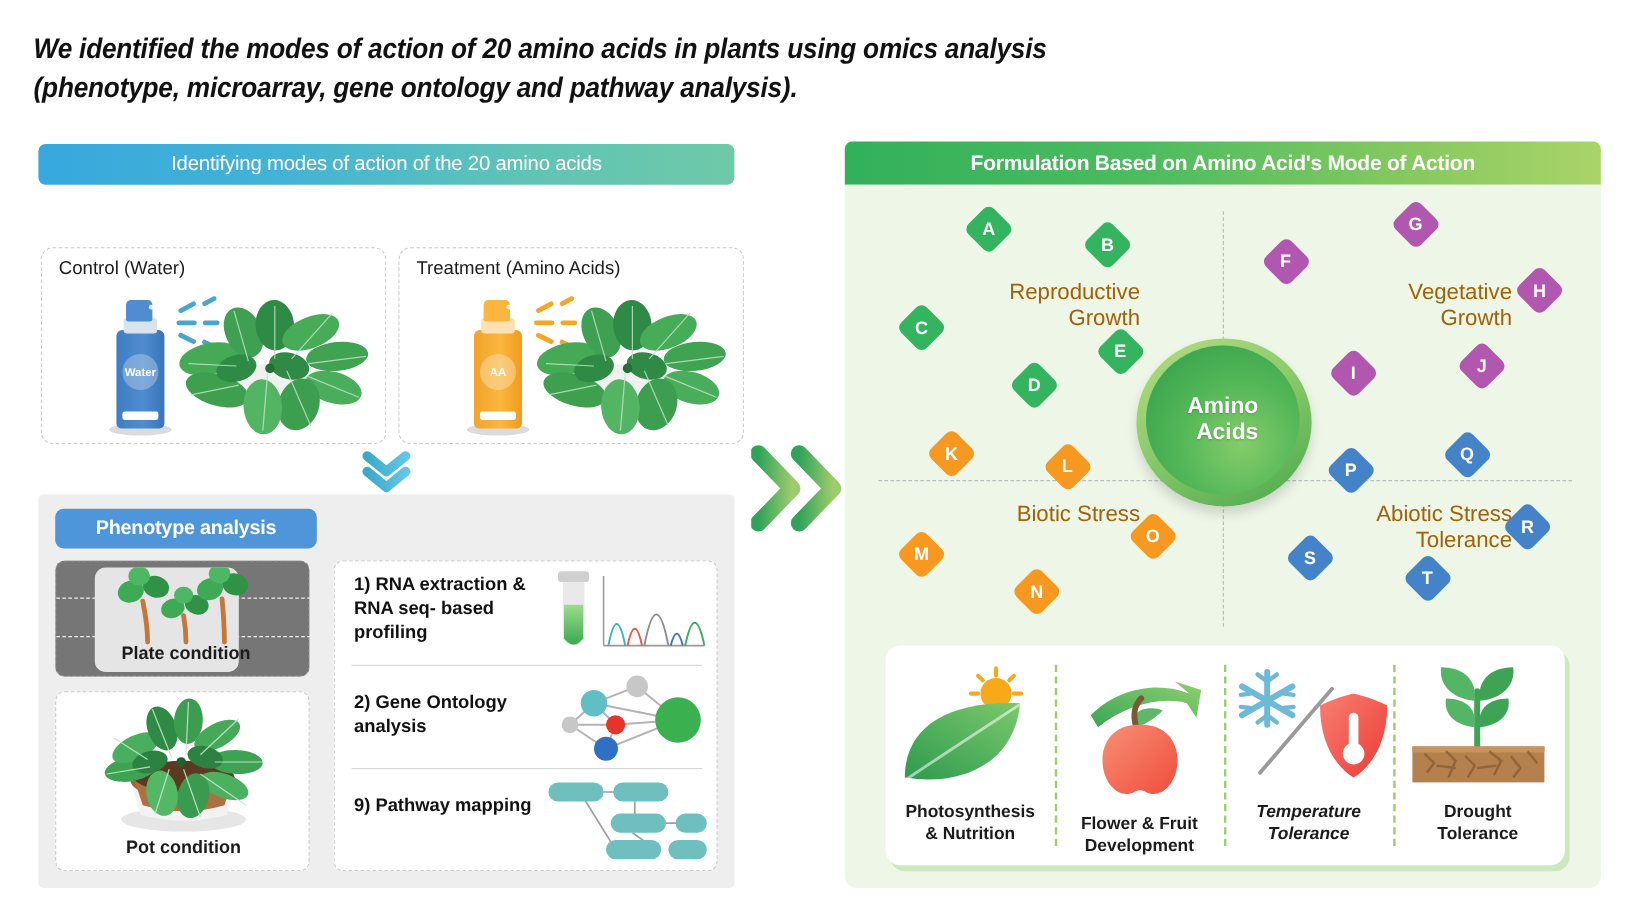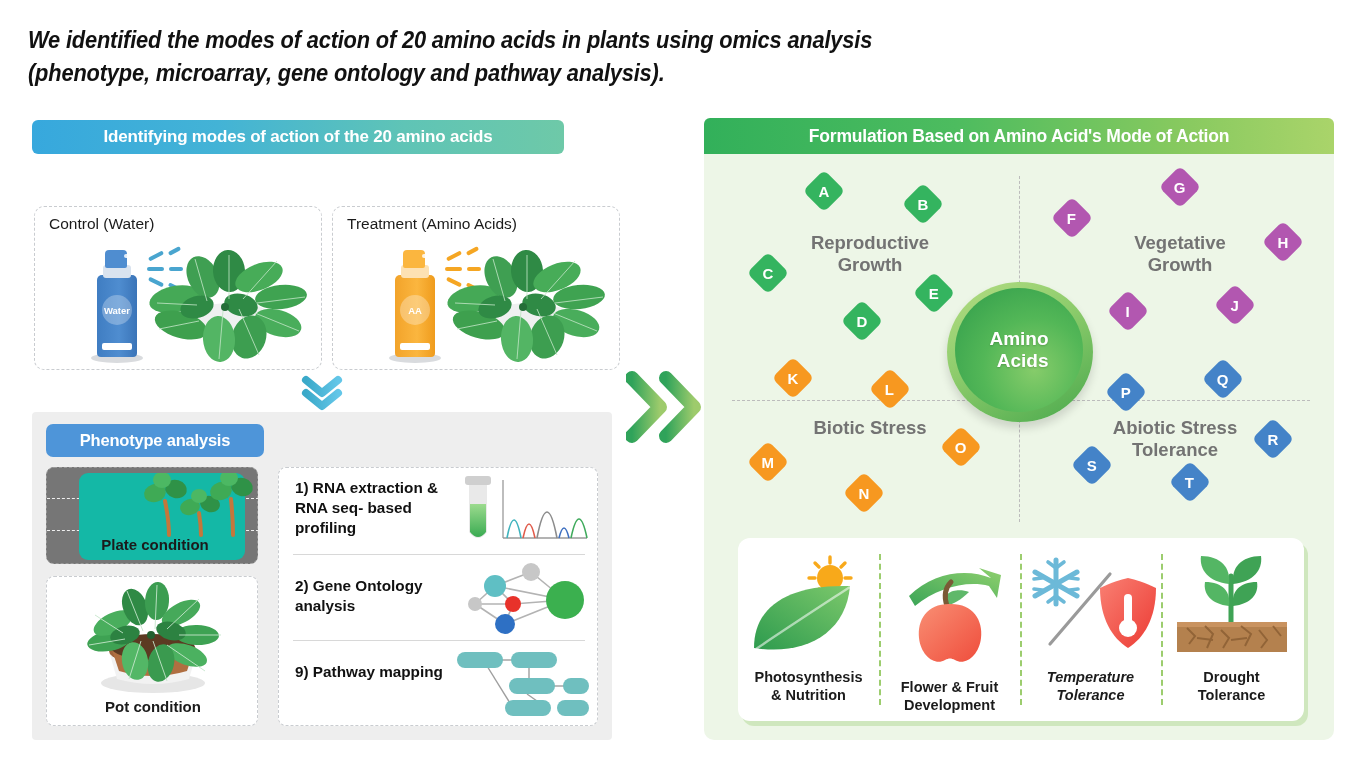--- a/index.html
+++ b/index.html
@@ -15,24 +15,24 @@
   
   .title{
     position:absolute;left:28px;top:24px;width:1000px;
     font-size:23.5px;font-weight:bold;font-style:italic;
     color:#111111;line-height:1.42;letter-spacing:-0.2px;
     transform:scaleX(0.93);transform-origin:left top;
   }
 
   
   .left-head{
-    position:absolute;left:32px;top:120px;width:532px;height:34px;
+    position:absolute;left:32px;top:120px;width:580px;height:34px;
     border-radius:6px;
     background:linear-gradient(90deg,#37a8dd 0%,#43b3d6 35%,#5fc4b6 70%,#6ec9a8 100%);
-    color:#ffffff;font-size:17px;font-weight:bold;
+    color:#ffffff;font-size:17px;font-weight:normal;
     display:flex;align-items:center;justify-content:center;
     letter-spacing:-0.2px;
   }
   .left-sub{
     position:absolute;left:32px;top:164px;width:580px;height:36px;
     border-radius:6px;background:#eef0f2;
     color:#2f6fc0;font-size:17px;font-weight:bold;
     display:flex;align-items:center;padding-left:14px;box-sizing:border-box;
     letter-spacing:-0.2px;
   }
@@ -80,21 +80,21 @@
     display:flex;align-items:center;justify-content:center;letter-spacing:-0.2px;
   }
   .pill.p1{left:46px;top:424px;width:218px;}
   .pill.p2{left:278px;top:424px;width:320px;}
 
   .plate-card{
     position:absolute;left:46px;top:467px;width:212px;height:97px;
     background:#767676;border-radius:8px;border:1.5px dashed #9a9a9a;box-sizing:border-box;
   }
   .plate-inner{
-    position:absolute;left:32px;top:5px;width:120px;height:87px;background:#14b8a6;border-radius:9px;padding-left:46px;
+    position:absolute;left:32px;top:5px;width:120px;height:87px;background:#e5e5e5;border-radius:9px;
   }
   .plate-line{position:absolute;left:0;width:212px;border-top:1.5px dashed #efefef;}
   .plate-cap{
     position:absolute;left:0;bottom:7px;width:152px;text-align:center;
     font-size:15px;font-weight:bold;color:#1b1b1b;
   }
   .pot-card{
     position:absolute;left:46px;top:576px;width:212px;height:150px;
     background:#ffffff;border:1.5px dashed #c9ccd0;border-radius:8px;box-sizing:border-box;
   }
@@ -123,21 +123,21 @@
     color:#ffffff;font-size:17.5px;font-weight:bold;
     display:flex;align-items:center;justify-content:center;letter-spacing:-0.2px;
   }
   .right-body{
     position:absolute;left:704px;top:154px;width:630px;height:586px;
     background:#edf6e7;border-radius:0 0 10px 10px;
   }
   .qline-v{position:absolute;left:1019px;top:176px;height:346px;border-left:1.5px dashed #bcbcbc;}
   .qline-h{position:absolute;left:732px;top:400px;width:578px;border-top:1.5px dashed #bcbcbc;}
 
-  .qlabel{position:absolute;font-size:18.5px;font-weight:bold;color:#737373;line-height:1.2;text-align:center;}
+  .qlabel{position:absolute;font-size:18.5px;font-weight:normal;color:#a16207;line-height:1.2;text-align:right;}
 
   .dia{
     position:absolute;width:30px;height:30px;border-radius:6px;
     transform:rotate(45deg);
     display:flex;align-items:center;justify-content:center;
   }
   .dia span{
     transform:rotate(-45deg);
     color:#ffffff;font-size:15px;font-weight:bold;line-height:1;
   }

